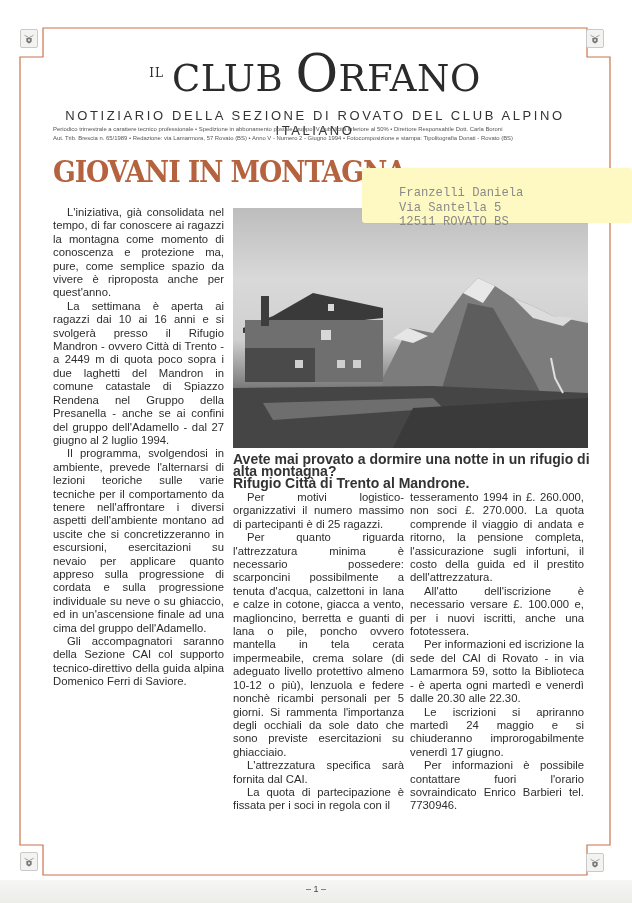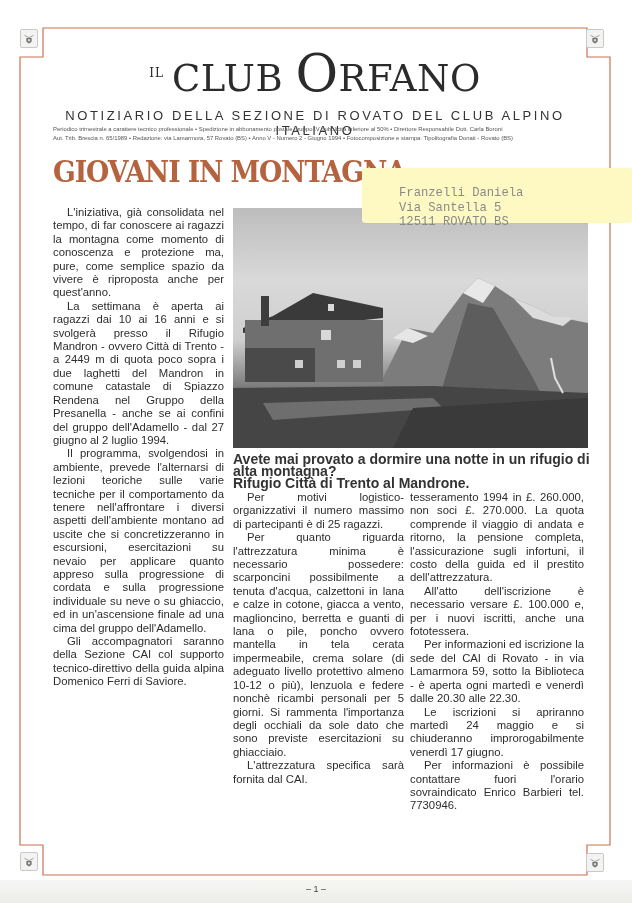--- a/index.html
+++ b/index.html
@@ -165,20 +165,21 @@
   <p>L'iniziativa, già consolidata nel tempo, di far conoscere ai ragazzi la montagna come momento di conoscenza e protezione ma, pure, come semplice spazio da vivere è riproposta anche per quest'anno.</p>
   <p>La settimana è aperta ai ragazzi dai 10 ai 16 anni e si svolgerà presso il Rifugio Mandron - ovvero Città di Trento - a 2449 m di quota poco sopra i due laghetti del Mandron in comune catastale di Spiazzo Rendena nel Gruppo della Presanella - anche se ai confini del gruppo dell'Adamello - dal 27 giugno al 2 luglio 1994.</p>
   <p>Il programma, svolgendosi in ambiente, prevede l'alternarsi di lezioni teoriche sulle varie tecniche per il comportamento da tenere nell'affrontare i diversi aspetti dell'ambiente montano ad uscite che si concretizzeranno in escursioni, esercitazioni su nevaio per applicare quanto appreso sulla progressione di cordata e sulla progressione individuale su neve o su ghiaccio, ed in un'ascensione finale ad una cima del gruppo dell'Adamello.</p>
   <p>Gli accompagnatori saranno della Sezione CAI col supporto tecnico-direttivo della guida alpina Domenico Ferri di Saviore.</p>
 </div>
 
 <div class="col col2">
   <p>Per motivi logistico-organizzativi il numero massimo di partecipanti è di 25 ragazzi.</p>
   <p>Per quanto riguarda l'attrezzatura minima è necessario possedere: scarponcini possibilmente a tenuta d'acqua, calzettoni in lana e calze in cotone, giacca a vento, maglioncino, berretta e guanti di lana o pile, poncho ovvero mantella in tela cerata impermeabile, crema solare (di adeguato livello protettivo almeno 10-12 o più), lenzuola e federe nonchè ricambi personali per 5 giorni. Si rammenta l'importanza degli occhiali da sole dato che sono previste esercitazioni su ghiacciaio.</p>
   <p>L'attrezzatura specifica sarà fornita dal CAI.</p>
+  <p>La quota di partecipazione è fissata per i soci in regola con il</p>
 </div>
 
 <div class="col col3">
   <p class="noindent">tesseramento 1994 in £. 260.000, non soci £. 270.000. La quota comprende il viaggio di andata e ritorno, la pensione completa, l'assicurazione sugli infortuni, il costo della guida ed il prestito dell'attrezzatura.</p>
   <p>All'atto dell'iscrizione è necessario versare £. 100.000 e, per i nuovi iscritti, anche una fototessera.</p>
   <p>Per informazioni ed iscrizione la sede del CAI di Rovato - in via Lamarmora 59, sotto la Biblioteca - è aperta ogni martedì e venerdì dalle 20.30 alle 22.30.</p>
   <p>Le iscrizioni si apriranno martedì 24 maggio e si chiuderanno improrogabilmente venerdì 17 giugno.</p>
   <p>Per informazioni è possibile contattare fuori l'orario sovraindicato Enrico Barbieri tel. 7730946.</p>
 </div>
 

